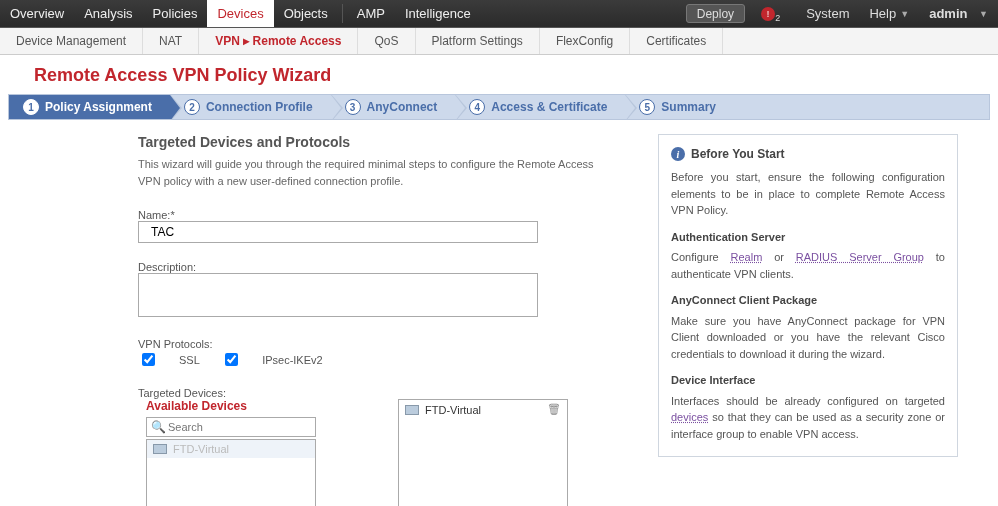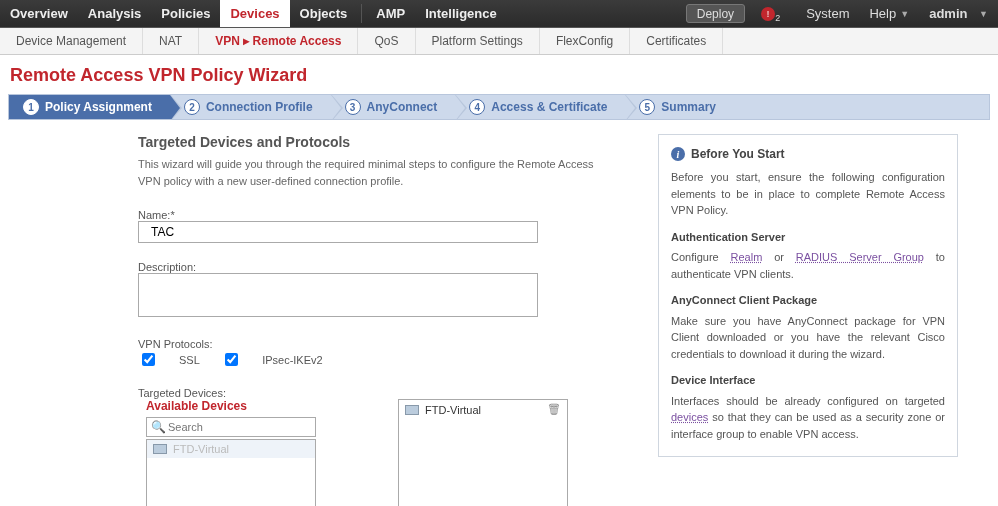--- a/index.html
+++ b/index.html
@@ -1,31 +1,31 @@
 <!DOCTYPE html>
 <html><head>
 <meta charset="utf-8">
 <style>
   * { box-sizing: border-box; }
   html, body { margin:0; padding:0; font-family: Arial, Helvetica, sans-serif; font-size:12px; color:#333; background:#fff; }
   .topbar { background: linear-gradient(#3b3b3b,#2a2a2a); height:28px; display:flex; align-items:stretch; color:#ddd; font-size:13px; border-bottom:1px solid #555; }
   .topbar .menu { display:flex; }
-  .topbar .menu .mitem { padding:6px 10px; cursor:pointer; font-weight:bold; color:#eee; }
+  .topbar .menu .mitem { padding:6px 10px; cursor:pointer; font-weight:normal; color:#eee; }
   .topbar .menu .mitem.active { background:#fff; color:#c1262d; }
   .topbar .menu .sep { width:1px; background:#555; margin:4px 4px; }
   .topbar .spacer { flex:1; }
   .topbar .ritem { padding:6px 10px; color:#ddd; cursor:pointer; display:flex; align-items:center; gap:4px;}
   .deploybtn { background:#555; color:#ddd; border:1px solid #777; border-radius:3px; padding:2px 10px; margin:4px 6px; cursor:pointer; font-size:12px;}
   .alertdot { width:14px; height:14px; border-radius:50%; background:#c1262d; color:#fff; font-size:9px; display:inline-flex; align-items:center; justify-content:center; margin-right:2px;}
   .caret { font-size:9px; color:#aaa;}
   .subnav { background:#f4f4f4; border-bottom:1px solid #ccc; display:flex; font-size:12px; }
   .subnav .sitem { padding:6px 16px; color:#555; cursor:pointer; border-right:1px solid #ddd;}
   .subnav .sitem.active { color:#c1262d; font-weight:bold;}
   .page { padding:4px 8px 0 8px; }
-  .pagetitle { color:#c1262d; font-size:18px; font-weight:bold; padding:6px 2px 8px 2px; }
+  .pagetitle { color:#c1262d; font-size:18px; font-weight:bold; padding:6px 2px 8px 2px;margin-left:24px; }
   .wizardbar { display:flex; align-items:stretch; height:26px; font-size:12px; background:#cdd9eb; border:1px solid #b8c6dc; overflow:hidden;}
   .wstep { position:relative; display:flex; align-items:center; padding:0 18px 0 14px; color:#4a6ea9; font-weight:bold;}
   .wstep .num { display:inline-flex; width:16px; height:16px; border-radius:50%; border:1px solid #4a6ea9; align-items:center; justify-content:center; font-size:10px; margin-right:6px; background:#fff;}
   .wstep.active { background:#4a6ea9; color:#fff;}
   .wstep.active .num { background:#fff; color:#4a6ea9; border-color:#fff;}
   .wstep:not(:last-child)::after {
     content:""; position:absolute; right:-10px; top:0; width:0;height:0;
     border-top:13px solid transparent; border-bottom:13px solid transparent; border-left:10px solid #cdd9eb; z-index:2;
   }
   .wstep.active::after { border-left-color:#4a6ea9; }

